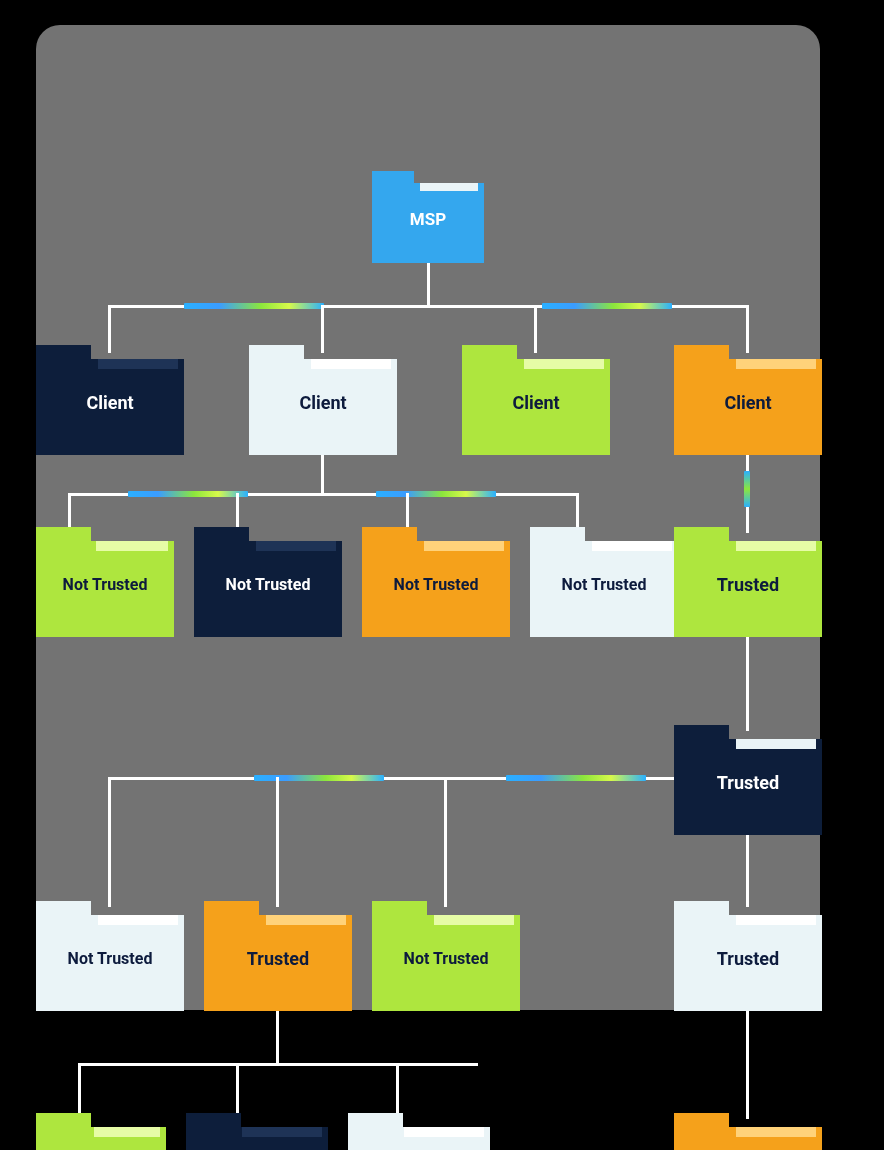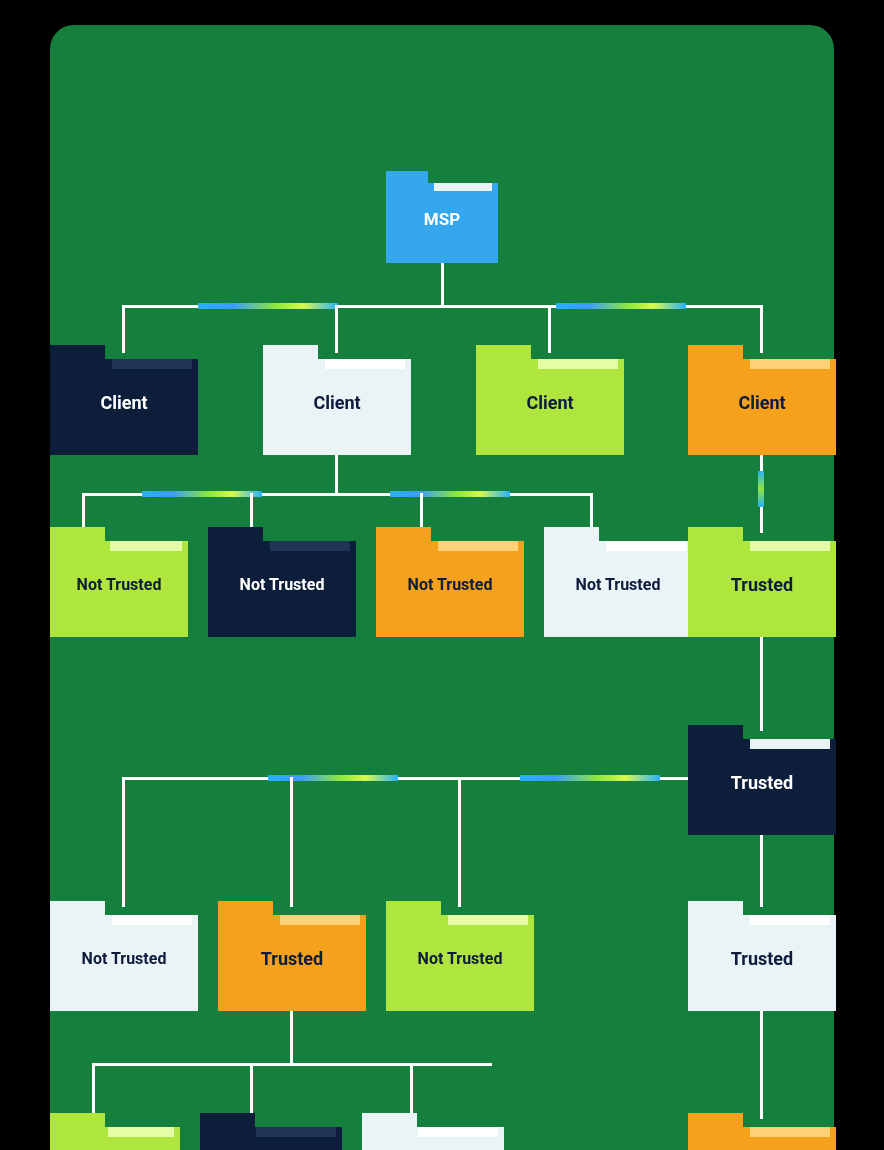--- a/index.html
+++ b/index.html
@@ -4,23 +4,23 @@
 <style>
   html,body{margin:0;padding:0;background:#000;font-family:-apple-system,BlinkMacSystemFont,"Segoe UI",Roboto,Helvetica,Arial,sans-serif;}
   .stage{
     position:relative;
     width:884px;height:1150px;
     background:#000;
     overflow:hidden;
   }
   .panel{
     position:absolute;
-    left:50px;top:25px;
-    width:784px;height:1125px;
-    background:#15803d;
+    left:36px;top:25px;
+    width:784px;height:985px;
+    background:#737373;
     border-radius:24px 24px 0 0;
   }
   
   .folder{
     position:absolute;
     width:148px;height:110px;
     box-sizing:border-box;
   }
   .folder .tab{
     position:absolute;

